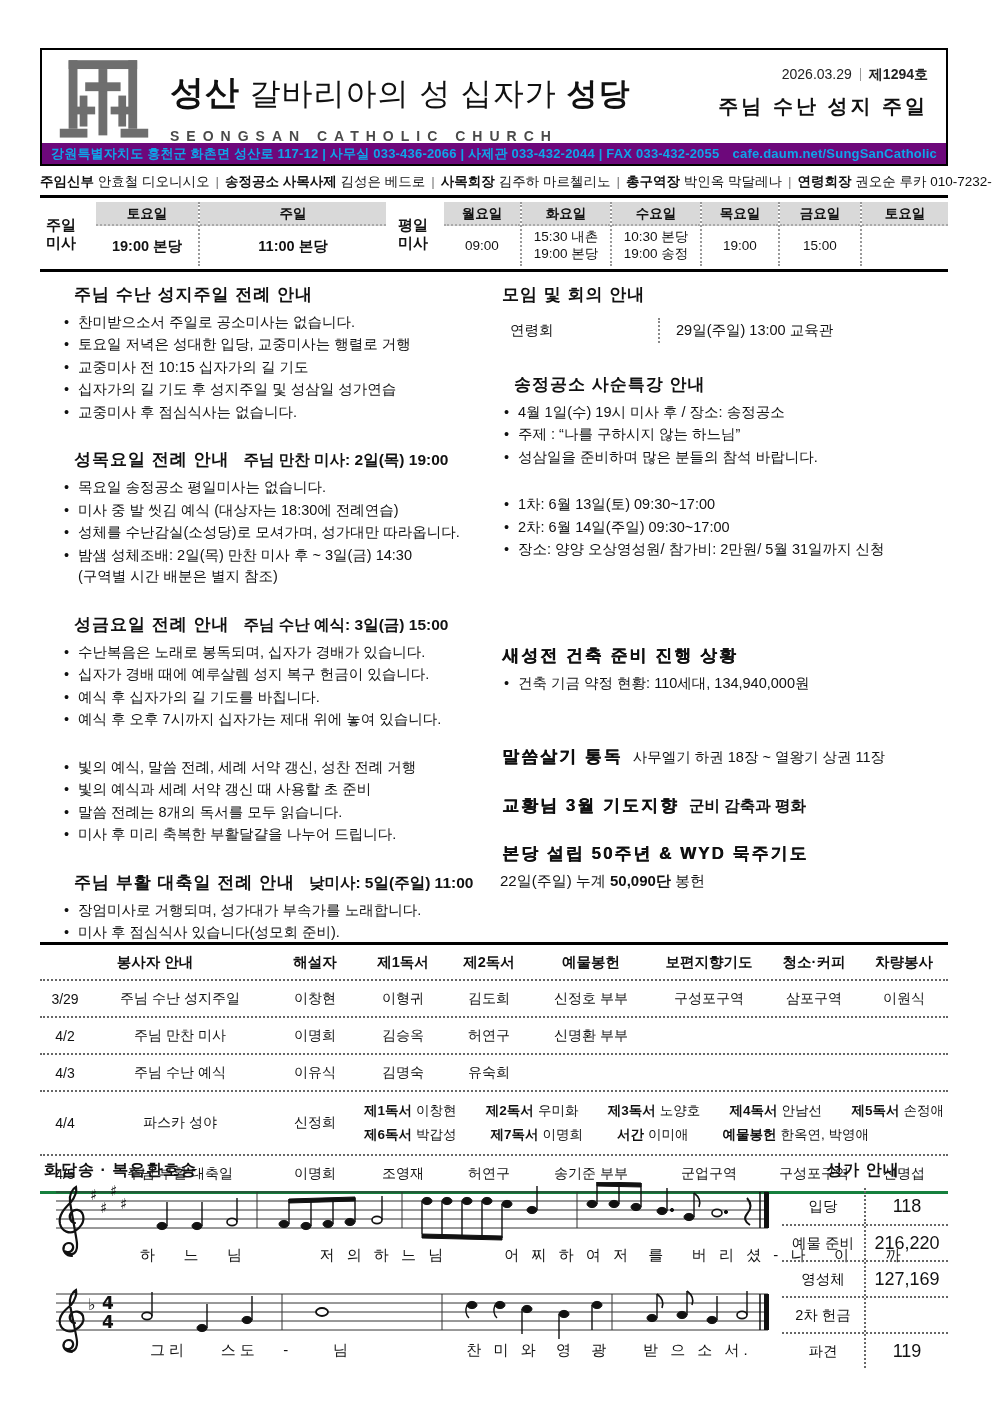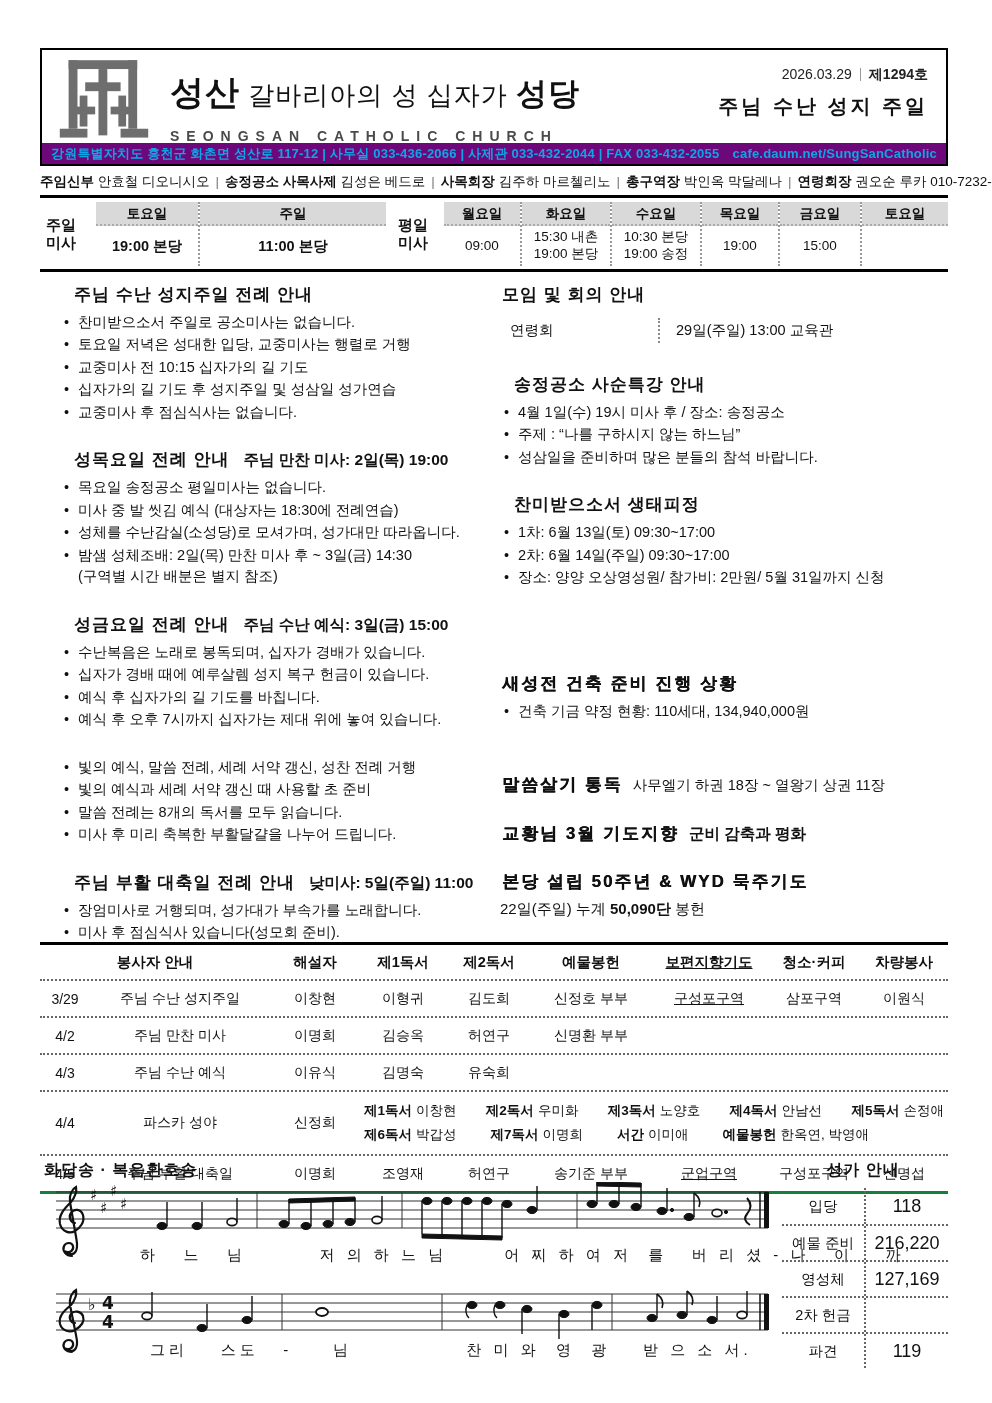--- a/index.html
+++ b/index.html
@@ -8,21 +8,21 @@
     position:relative; width:992px; height:1403px; background:#fff;
     font-family:"Liberation Sans", sans-serif; color:#111; overflow:hidden;
   }
 
   
   .header-box { position:absolute; left:40px; top:48px; width:908px; height:118px; border:2px solid #000; background:#fff; }
   .logo { position:absolute; left:16px; top:8px; }
   .title-block { position:absolute; left:128px; top:20px; white-space:nowrap; }
   .title-ko { font-size:30px; letter-spacing:1px; }
   .title-ko .t1 { font-weight:800; font-size:34px; }
-  .title-ko .t2 { font-weight:500; font-size:26px; }
+  .title-ko .t2 { font-weight:500; font-size:31px; }
   .title-ko .t3 { font-weight:800; font-size:31px; }
   .title-en { margin-top:12px; font-size:14px; letter-spacing:7px; color:#4a4a4a; font-weight:600; }
   .header-right { position:absolute; right:18px; top:16px; text-align:right; }
   .date-line { font-size:14px; color:#222; }
   .date-line .sep { display:inline-block; width:1px; height:13px; background:#999; margin:0 8px; vertical-align:-2px; }
   .date-line .issue { font-weight:700; }
   .feast { font-size:20px; font-weight:700; letter-spacing:3px; margin-top:9px; }
   .purple-bar {
     position:absolute; left:0; right:0; bottom:0; height:21px; background:#6D087B; color:#0ea5e9;
     display:flex; justify-content:space-between; align-items:center; padding:0 9px;
@@ -70,21 +70,21 @@
   .vol-row { display:flex; align-items:center; min-height:37px; }
   .vol-row + .vol-row { border-top:2px dotted #666; }
   .vol-head { font-weight:700; font-size:14.5px; min-height:34px; }
   .vc { text-align:center; }
   .vc-date { width:50px; }
   .vc-event { width:180px; }
   .vc-c1 { width:90px; }
   .vc-c2 { width:86px; }
   .vc-c3 { width:86px; }
   .vc-c4 { width:118px; }
-  .vc-c5 { width:118px;text-decoration:underline; }
+  .vc-c5 { width:118px; }
   .vc-c6 { width:92px; }
   .vc-c7 { width:88px; }
   .vc-span2 { width:230px; }
   .vol-span { width:588px; padding:4px 4px; font-size:13.5px; }
   .vol-span .pline { display:flex; justify-content:space-between; line-height:1.8; }
   .vol-span .pl { font-weight:700; margin-right:4px; }
   .pair { white-space:nowrap; }
 
   
   .resp-head { position:absolute; left:44px; top:1160px; font-size:16px; font-weight:700; letter-spacing:1px; }
@@ -285,23 +285,20 @@
           <span class="sec-title">송정공소 사순특강 안내</span>
         </div>
       <ul class="bullets">
         <li>4월 1일(수) 19시 미사 후 / 장소: 송정공소</li>
         <li>주제 : “나를 구하시지 않는 하느님”</li>
         <li>성삼일을 준비하며 많은 분들의 참석 바랍니다.</li>
       </ul>
     </div>
 
     <div class="section">
-      <div class="sec-title-row">
-          <span class="sec-title">찬미받으소서 생태피정</span>
-        </div>
       <ul class="bullets">
         <li>1차: 6월 13일(토) 09:30~17:00</li>
         <li>2차: 6월 14일(주일) 09:30~17:00</li>
         <li>장소: 양양 오상영성원/ 참가비: 2만원/ 5월 31일까지 신청</li>
       </ul>
     </div>
 
     <div class="gap-lg"></div>
 
     <div class="section">

